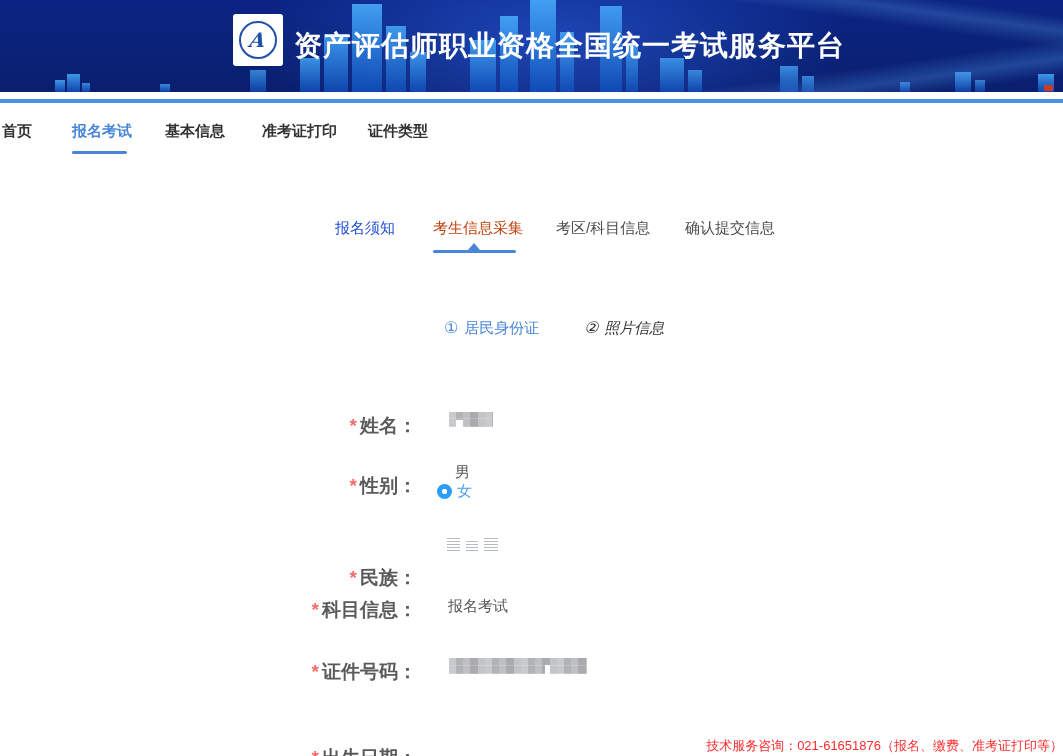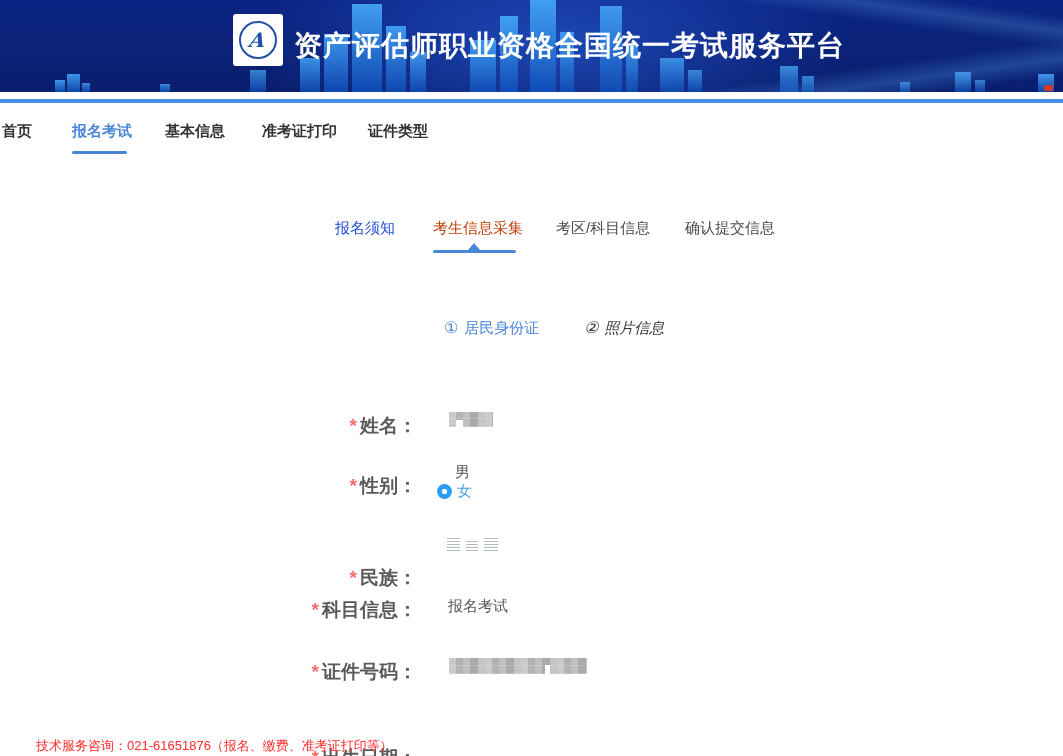--- a/index.html
+++ b/index.html
@@ -90,21 +90,21 @@
 
   .gender-male { position:absolute; left:455px; top:463px; font-size:15px; color:#555; cursor:pointer; }
   .radio { position:absolute; left:437px; top:484px; width:15px; height:15px; border-radius:50%;
     background:radial-gradient(circle,#fff 0 2.5px,#2b9df8 3px); cursor:pointer; }
   .gender-female { position:absolute; left:457px; top:482px; font-size:15px; color:#4aa0f0; cursor:pointer; }
 
   .birth-row { position:absolute; left:280px; top:745px; width:200px; }
   .birth-row .f-label { position:static; display:inline-block; }
 
   
-  .footer-note { position:absolute; left:0; top:737px; width:1063px; text-align:left;
+  .footer-note { position:absolute; left:0; top:737px; width:1063px; text-align:right;
     padding-left:36px; font-size:13px; color:#fe2c2c; white-space:nowrap; }
 </style>
 </head>
 <body>
 
 <div class="page">
 
   <div class="app-header">
     <div class="city">
       <div style="left:55px;width:10px;height:12px;opacity:.9"></div>

